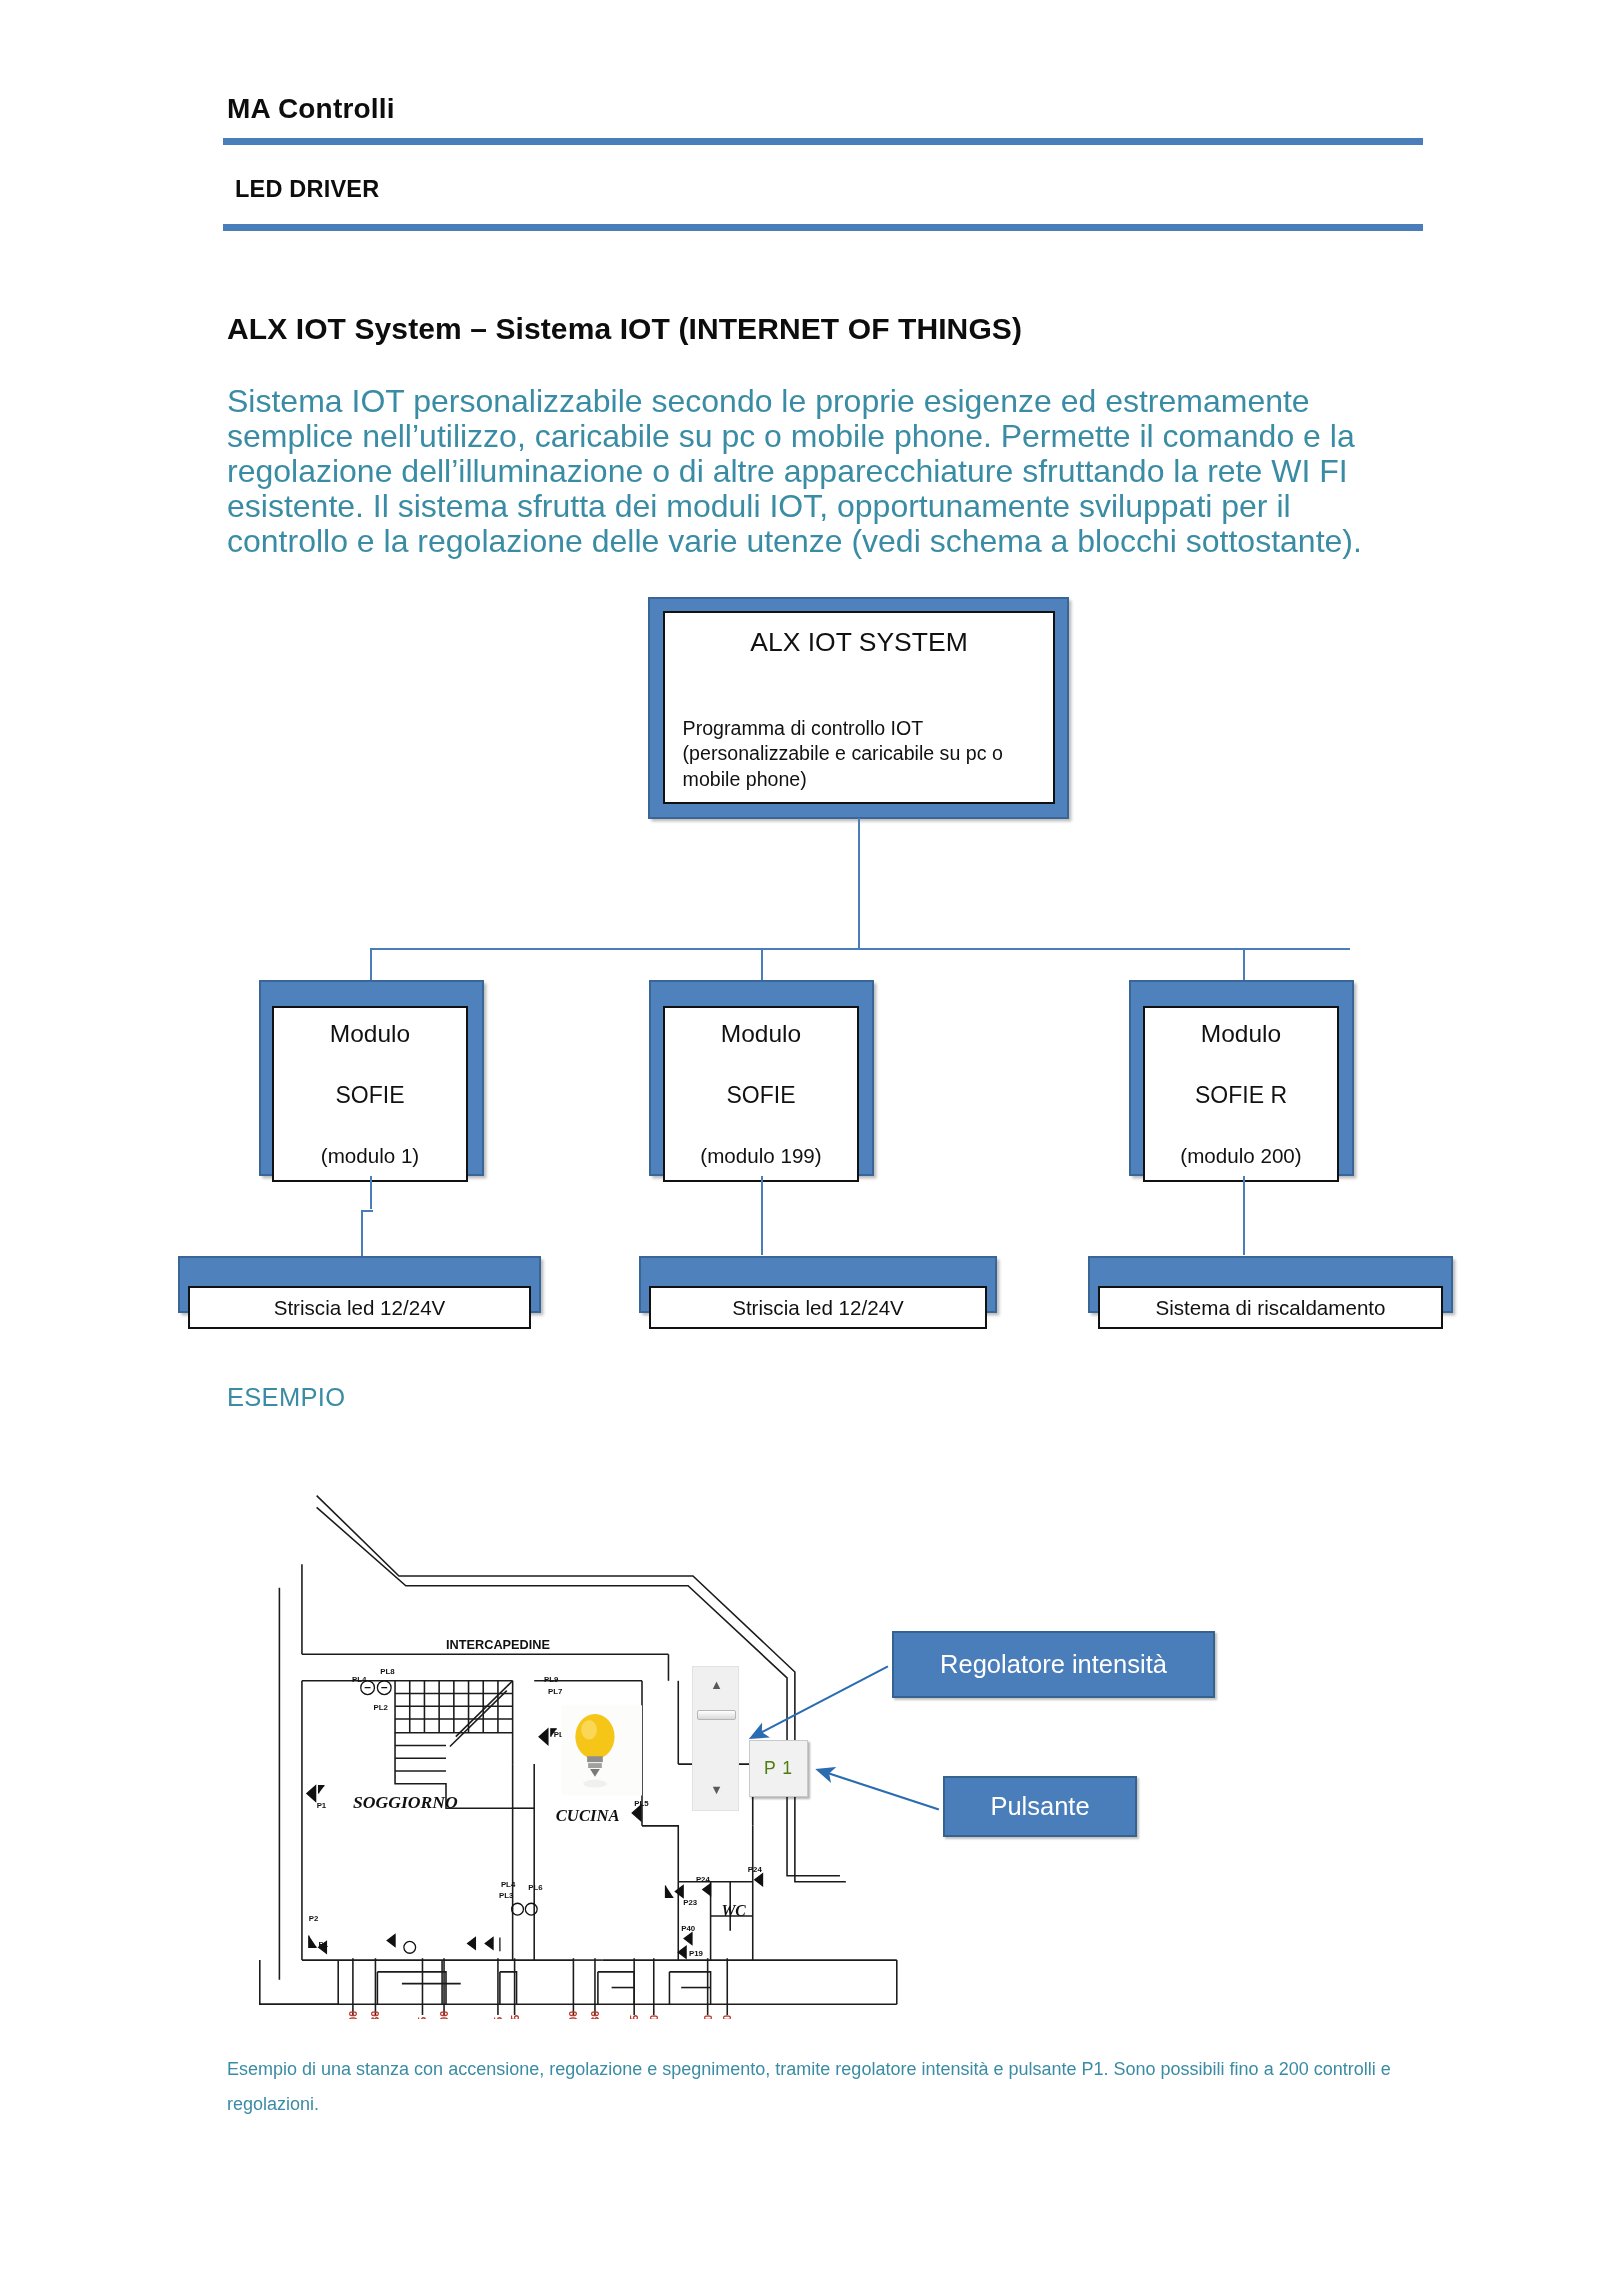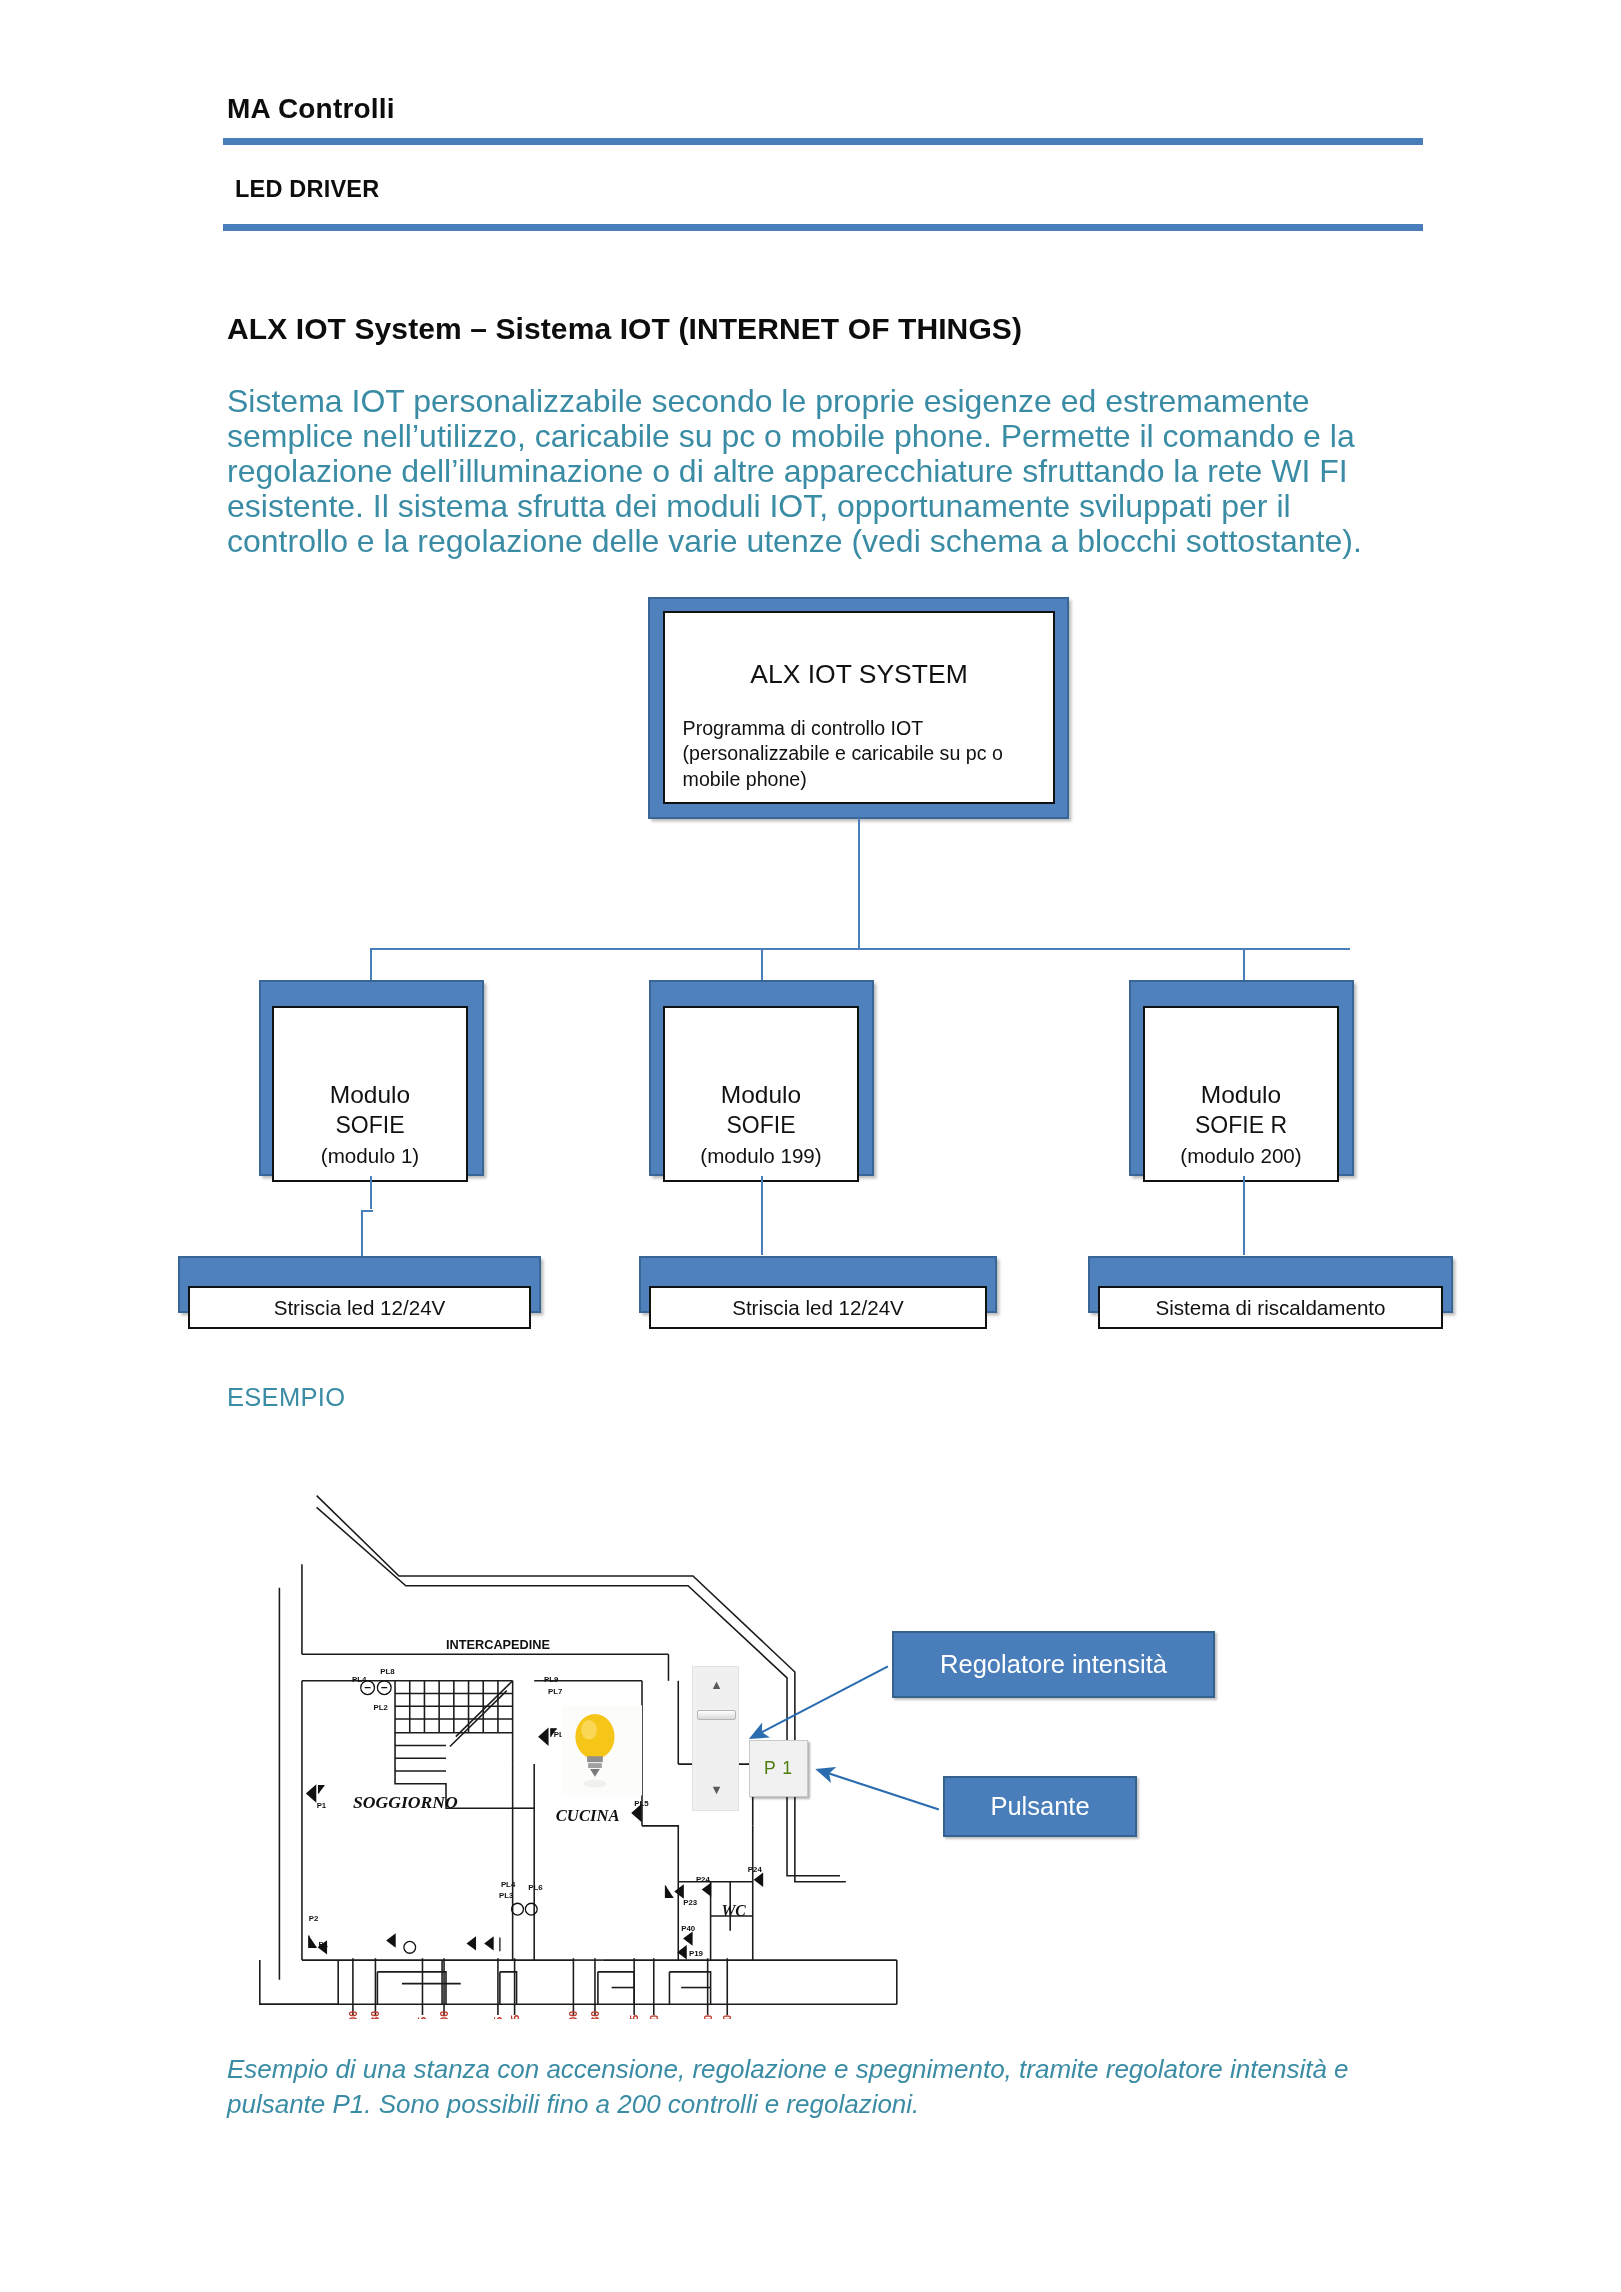--- a/index.html
+++ b/index.html
@@ -36,21 +36,21 @@
   
   .plate{
     position:absolute;background:#4f81bd;
     border:2px solid #3a6697;
     box-shadow:2.9px 2.9px 2.9px rgba(0,0,0,.28);
     box-sizing:border-box;
   }
   .inner{
     position:absolute;background:#ffffff;border:2px solid #111;
     box-sizing:border-box;display:flex;flex-direction:column;
-    justify-content:flex-end;
+    justify-content:space-between;
   }
 
   
   #master-plate{left:648px;top:597px;width:421px;height:222px;}
   #master-inner{left:663px;top:611px;width:392px;height:193px;padding:13.7px 17.6px 9.8px;}
   .master-t1{font-size:26.5px;color:#111;text-align:center;margin-bottom:25.5px;}
   .master-t2{font-size:19.6px;color:#111;line-height:25.5px;text-align:left;}
 
   
   .mod-plate{width:225px;height:196px;}
@@ -126,21 +126,21 @@
     color:#fff;font-size:25.5px;
   }
   #callout-reg{left:892px;top:1631px;width:323px;height:67px;}
   #callout-pul{left:943px;top:1776px;width:194px;height:61px;}
 
   .arrows{position:absolute;left:0;top:0;width:1621px;height:2293px;pointer-events:none;}
 
   
   .caption{
     position:absolute;left:227px;top:2052px;width:1166px;
-    font-size:26px;line-height:35px;color:#3a8ca5;font-style:italic;
+    font-size:18px;line-height:35px;color:#3a8ca5;
   }
 </style>
 </head>
 <body>
 
 <div class="page">
 
   <div class="hdr-title">MA Controlli</div>
   <div class="rule rule1"></div>
   <div class="hdr-sub">LED DRIVER</div>

